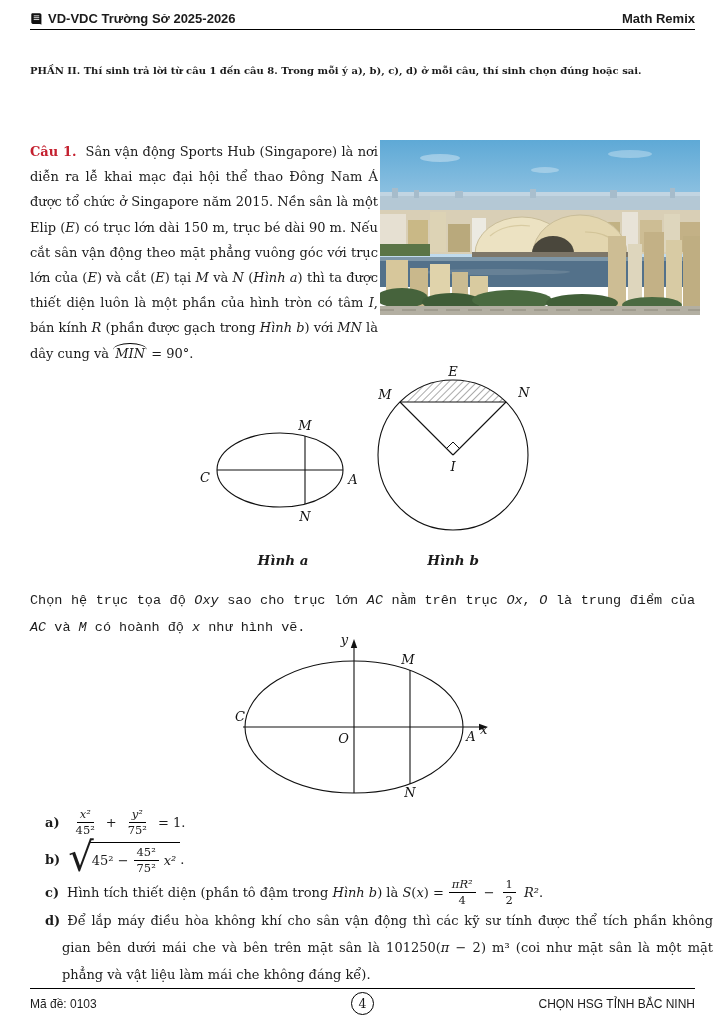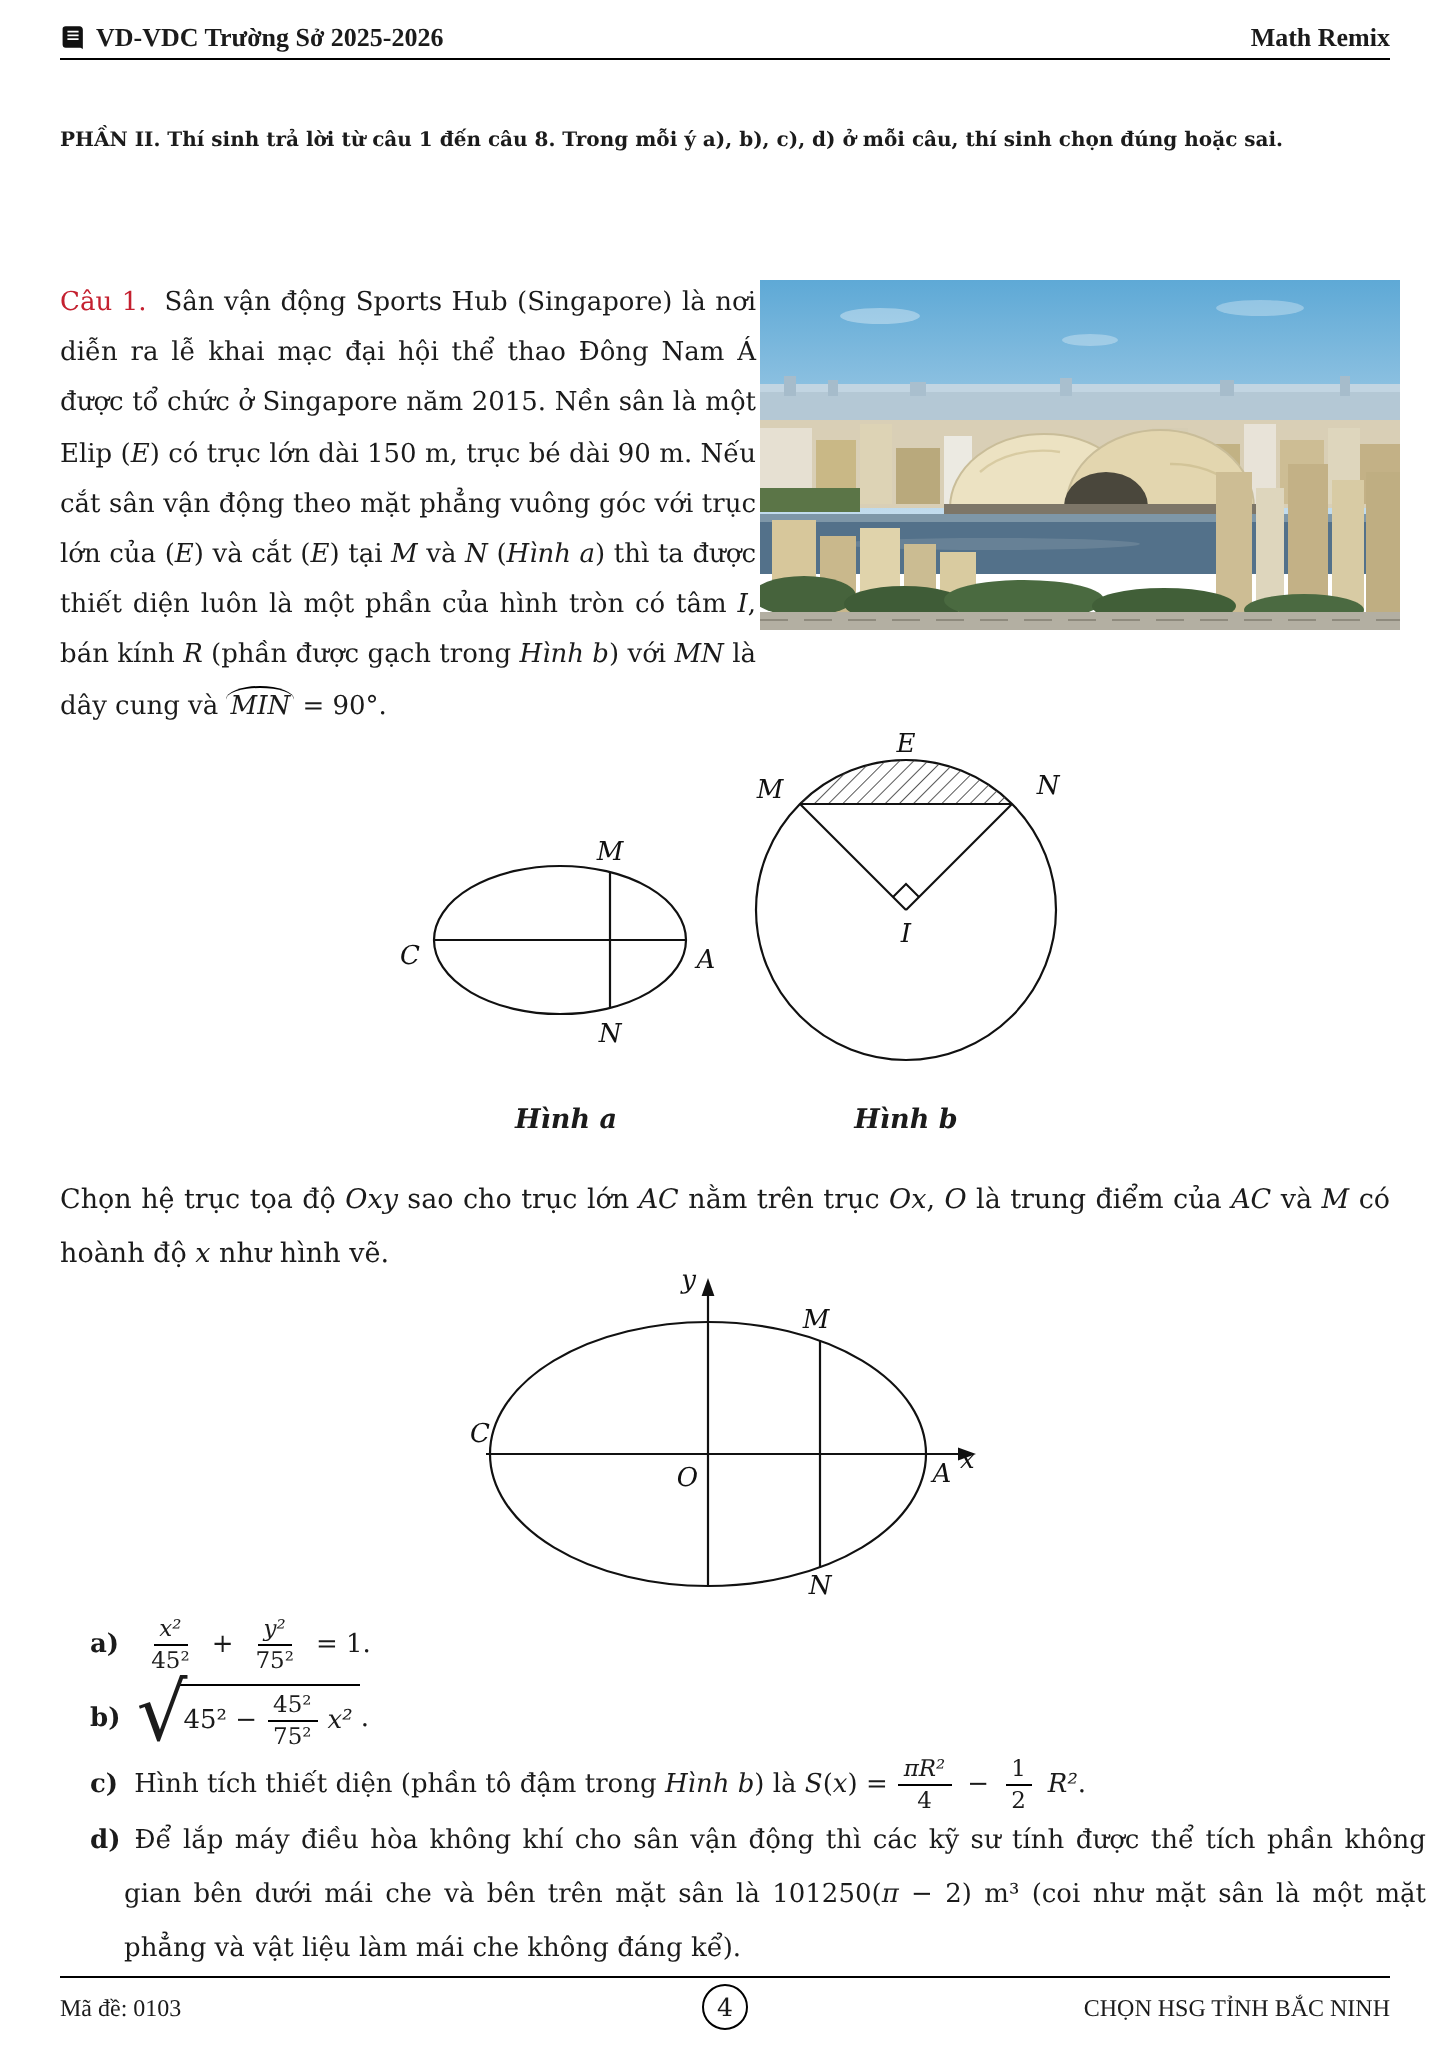--- a/index.html
+++ b/index.html
@@ -1,39 +1,39 @@
 <!DOCTYPE html>
 <html style="--accent_red: #c4202f; --ink: #1b1b1b; --sky_top: #5ea9d6; --sky_low: #c6deee; --water: #53718a; --dome: #ece2c2; --dome2: #e3d6af; --foliage: #49663d; --city: #d9cfb6; --tan: #cdbb8e;"><head>
 <meta charset="utf-8">
 <style>
   html,body{margin:0;padding:0;background:#888;}
   .page{position:relative;width:725px;height:1024px;background:#ffffff;margin:0 auto;
         font-family:"DejaVu Serif","Liberation Serif",serif;color:var(--ink,#1b1b1b);overflow:hidden;}
-  .sans{font-family:Liberation Serif, serif;}
+  .sans{font-family:Liberation Sans, sans-serif;}
   
   .hdr-left{position:absolute;left:30px;top:11px;font-weight:bold;font-size:13px;display:flex;align-items:center;gap:5px;}
   .hdr-right{position:absolute;right:30px;top:11px;font-weight:bold;font-size:13px;margin-left:30px;}
   .hdr-rule{position:absolute;left:30px;right:30px;top:29px;height:0;border-top:1.6px solid #000;}
   
   .part-title{position:absolute;left:30px;top:56px;width:665px;font-weight:bold;font-size:10px;line-height:29px;text-align:justify;}
   
   .q-par{position:absolute;left:30px;top:139px;width:348px;font-size:13px;line-height:25.2px;text-align:justify;}
-  .q-label{color:var(--accent_red,#c21e2e);font-weight:normal;margin-right:9px;}
+  .q-label{color:var(--accent_red,#c21e2e);font-weight:bold;margin-right:9px;}
   .photo{position:absolute;left:380px;top:140px;width:320px;height:175px;}
   
   .seg-i{font-style:italic;}
   .seg-arc{position:relative;padding:0 2px;}
   .seg-arc::before{content:"";position:absolute;left:0;right:0;top:-3px;height:7px;
      border-top:1.3px solid #000;border-top-left-radius:60% 100%;border-top-right-radius:60% 100%;}
   
   .fig{position:absolute;}
   .fig-caption{position:absolute;top:552px;width:110px;text-align:center;font-weight:bold;font-style:italic;font-size:13.5px;}
   svg text.fig-label{font-family:"DejaVu Serif","Liberation Serif",serif;font-style:italic;font-size:13px;fill:#111;}
   
-  .coord-note{position:absolute;left:30px;top:587px;width:665px;font-size:13.5px;line-height:27px;text-align:justify;}
+  .coord-note{position:absolute;left:30px;top:587px;width:665px;font-size:13.5px;line-height:27px;text-align:justify;font-family:Liberation Mono, monospace;}
   
   .stmt{position:absolute;left:45px;display:flex;align-items:center;font-size:13px;white-space:nowrap;}
   .stmt-label{font-weight:bold;margin-right:8px;}
   .frac{display:inline-flex;flex-direction:column;align-items:center;font-size:11.5px;line-height:1.3;margin:0 5px;}
   .frac .num{padding:0 3px;border-bottom:1.1px solid #000;}
   .frac .den{padding:0 3px;}
   .op{margin:0 3px;}
   .tail{margin-left:3px;}
   .sqrt{display:inline-flex;align-items:center;}
   .sqrt-sign{font-size:40px;line-height:1;font-weight:300;margin-right:-4px;transform:translateY(-2px);}

